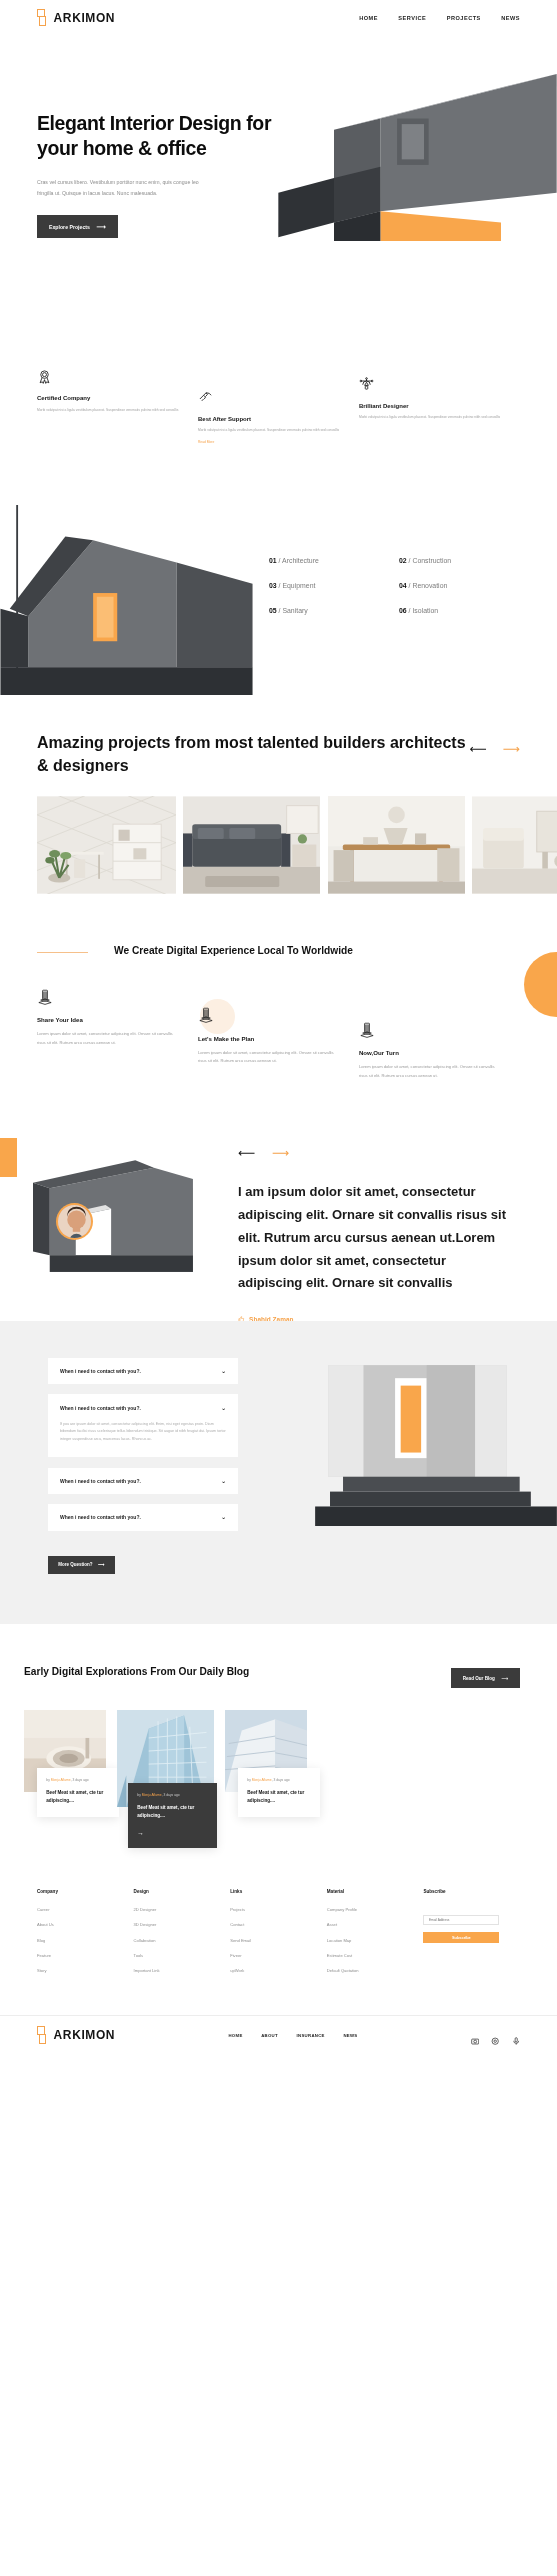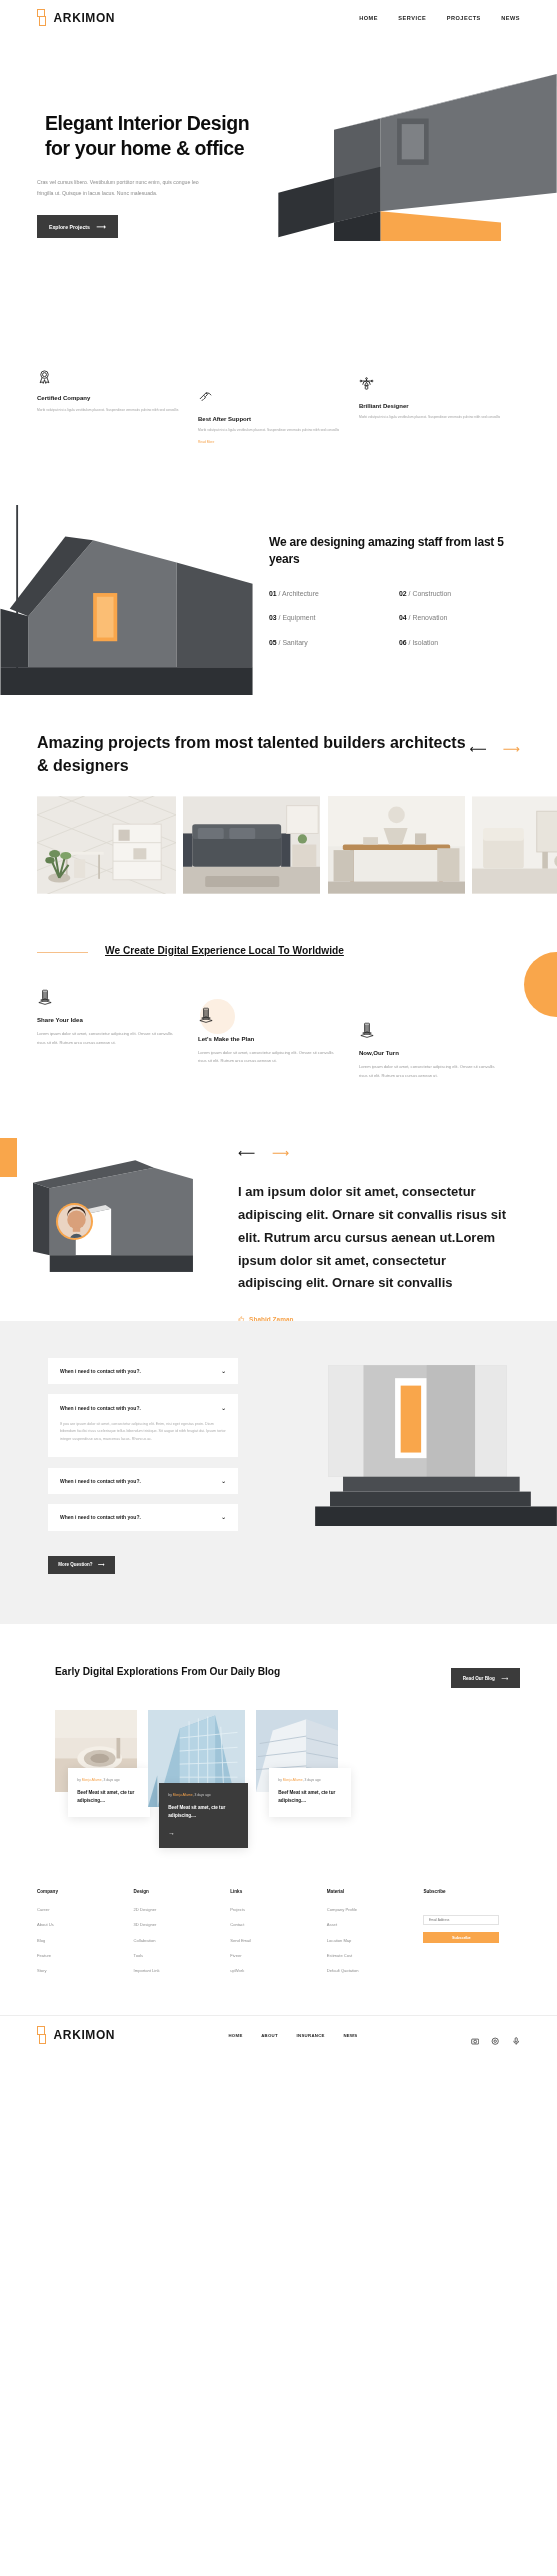--- a/index.html
+++ b/index.html
@@ -37,21 +37,20 @@
 
   
   .hero { position:relative; height:334px; }
   .hero-art {
     position:absolute; right:0; top:39px; width:279px; height:167px;
   }
   .hero-copy { position:absolute; left:37px; top:76px; width:242px; z-index:4; }
   .hero-title {
     font-size:19.5px; font-weight:800; line-height:1.28; letter-spacing:-0.4px;
     color:#0d0d0d;
-    margin-left:8px;
   }
   .hero-sub {
     margin-top:16px; font-size:5.2px; line-height:2.1; color:#8d8d8d; max-width:163px;
   }
   .btn-dark {
     margin-top:16.7px; display:inline-flex; align-items:center; gap:6.5px;
     background:#3b3b3b; color:#fff; font-size:5.2px; font-weight:700;
     padding:7.4px 12px; border:none; cursor:pointer;
   }
   .btn-dark .arr { font-size:6.5px; }
@@ -89,21 +88,21 @@
   .arrow-r { color:#F5A24B; }
   .proj-strip { margin-top:18.6px; display:flex; gap:7.4px; width:557px; margin-left:-37px; padding-left:37px; }
   .proj-card { height:98px; flex:0 0 auto; position:relative; overflow:hidden; }
   .proj-card.p1 { width:139px; }
   .proj-card.p2 { width:137px; }
   .proj-card.p3 { width:137px; }
   .proj-card.p4 { width:111px; }
 
   
   .digital { position:relative; padding:50px 37px 0 37px; height:237px; }
-  .dig-head { display:flex; align-items:flex-start; gap:17px;text-decoration:underline; }
+  .dig-head { display:flex; align-items:flex-start; gap:26px; }
   .dig-rule { width:51px; height:0.9px; background:#F6C08A; margin-top:8.4px; flex:0 0 auto; }
   .dig-title { font-size:10.2px; font-weight:800; line-height:1.45; color:#111; }
   .dig-circle-lg {
     position:absolute; right:-32px; top:58px; width:65px; height:65px;
     border-radius:50%; background:#F9A64B;
   }
   .dig-circle-sm {
     position:absolute; left:200px; top:105px; width:35px; height:35px;
     border-radius:50%; background:#FCEFE2;
   }
@@ -147,21 +146,21 @@
   .faq-chev { color:#222; font-size:5.6px; }
   .faq-a { padding:0 12px 14px 12px; font-size:3.7px; line-height:2.05; color:#acacac; }
   .faq-btn {
     margin-left:48px; margin-top:15px; display:inline-flex; align-items:center; gap:5.6px;
     background:#3b3b3b; color:#fff; font-size:4.5px; font-weight:700;
     padding:6.5px 10.2px; border:none; cursor:pointer;
   }
   .faq-art { position:absolute; right:0; top:33px; width:242px; height:172px; }
 
   
-  .blog { padding:41px 37px 0 55px; position:relative; }
+  .blog { padding:41px 37px 0 24px; position:relative; }
   .blog-head { display:flex; justify-content:space-between; align-items:flex-start; }
   .blog-title { font-size:10.2px; font-weight:800; line-height:1.45; color:#111; }
   .btn-blog {
     background:#3b3b3b; color:#fff; font-size:4.6px; font-weight:700;
     padding:7.4px 12px; border:none; display:inline-flex; gap:6.5px; align-items:center;
     margin-top:3.7px; cursor:pointer;
   }
   .blog-cards { margin-top:22px; display:flex; gap:11px; align-items:flex-start; }
   .bcard { width:82px; position:relative; }
   .bcard .bimg { height:82px; width:100%; overflow:hidden; position:relative; }
@@ -295,21 +294,20 @@
       <line x1="18" y1="0" x2="18" y2="205" stroke="#3a3d41" stroke-width="2"></line>
       <polygon points="30,120 100,38 190,62 190,175 30,175" fill="#6e7175"></polygon>
       <polygon points="30,120 100,38 70,34 10,112" fill="#3f4246"></polygon>
       <polygon points="0,112 30,120 30,175 0,175" fill="#34373b"></polygon>
       <polygon points="190,62 272,85 272,175 190,175" fill="#4d5054"></polygon>
       <rect x="100" y="95" width="26" height="52" fill="#F9A64B"></rect>
       <rect x="104" y="99" width="18" height="44" fill="#FBBE74"></rect>
       <rect x="0" y="175" width="272" height="30" fill="#2d3034"></rect>
     </svg>
     <div class="staff-copy">
-      <h2 class="staff-title">We are designing amazing staff from last 5 years</h2>
       <div class="staff-grid">
         <div class="staff-item">
           <b>01</b>
           <span>/</span>
           <span>Architecture</span>
         </div>
         <div class="staff-item">
           <b>02</b>
           <span>/</span>
           <span>Construction</span>

